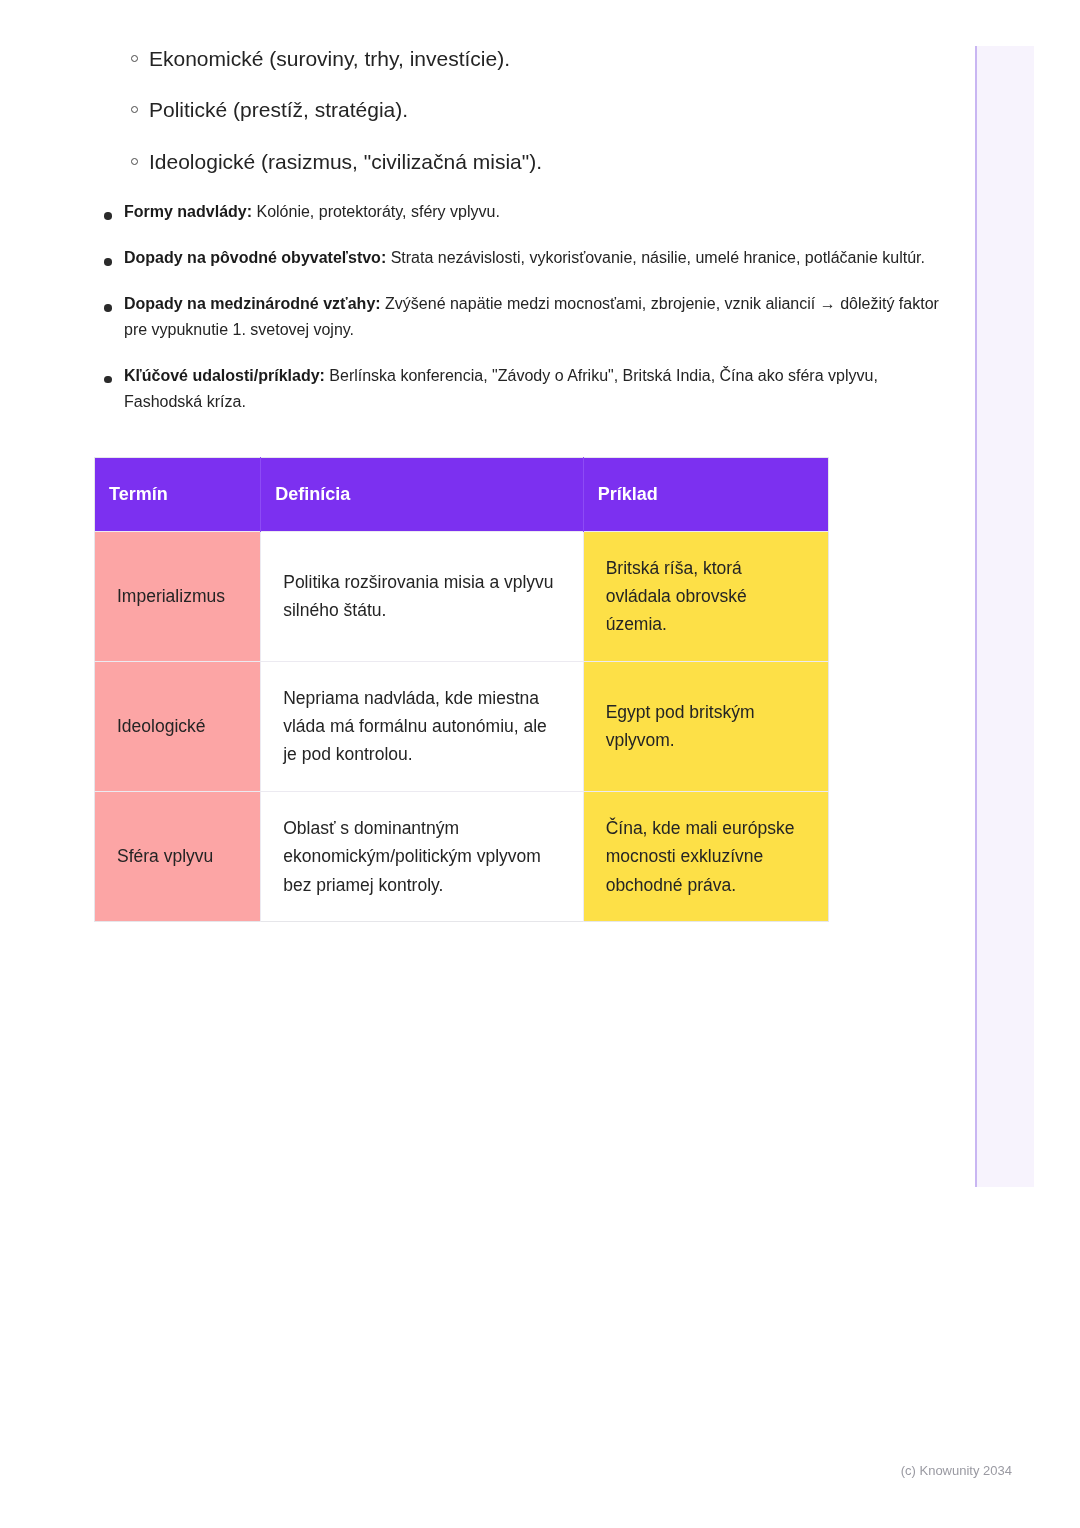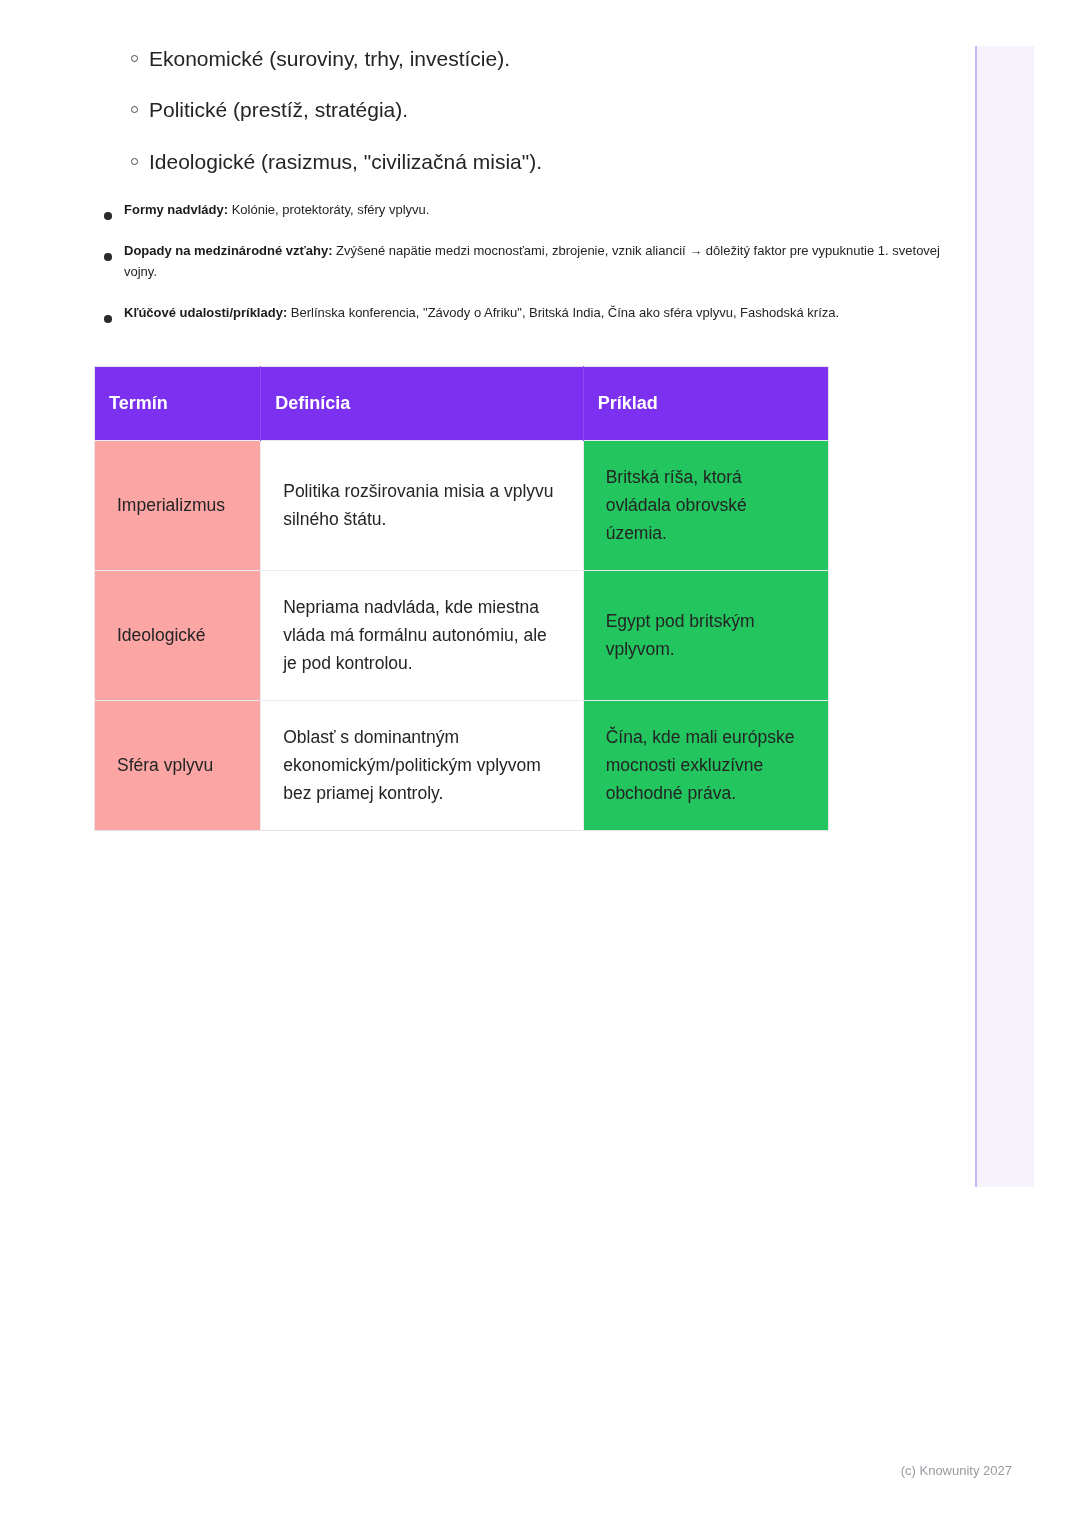--- a/index.html
+++ b/index.html
@@ -65,21 +65,21 @@
 
   
   ul.main-list {
     list-style: none;
     margin: 22px 0 0 0;
     padding: 0;
   }
   ul.main-list > li {
     position: relative;
     padding-left: 30px;
-    font-size: 13px;
+    font-size: 16px;
     line-height: 1.62;
     margin-bottom: 20px;
     color: #242424;
   }
   ul.main-list > li::before {
     content: "";
     position: absolute;
     left: 10px;
     top: 13px;
     width: 7.5px;
@@ -117,21 +117,21 @@
     color: #242424;
     padding: 22px 22px;
     border-top: 1px solid #eceaf1;
     border-right: 1px solid #eceaf1;
     vertical-align: middle;
     background: #fcfbfe;
   }
   table.terms td:last-child { border-right: none; }
   table.terms td.col-term { background: #fca5a5; }
   table.terms td.col-def  { background: #ffffff; }
-  table.terms td.col-ex   { background: #22c55e; }
+  table.terms td.col-ex   { background: #fde047; }
   table.terms tr td.col-term { width: 166px; }
   table.terms tr td.col-def  { width: 322px; }
   table.terms tr td.col-ex   { width: 245px; }
   table.terms col.c1 { width: 166px; }
   table.terms col.c2 { width: 322px; }
   table.terms col.c3 { width: 245px; }
 
   
   .footer {
     position: absolute;
@@ -149,20 +149,21 @@
 <div class="page">
 
   <ul class="sub-list">
     <li>Ekonomické (suroviny, trhy, investície).</li>
     <li>Politické (prestíž, stratégia).</li>
     <li>Ideologické (rasizmus, "civilizačná misia").</li>
   </ul>
 
   <ul class="main-list">
     <li><b>Formy nadvlády:</b><span> Kolónie, protektoráty, sféry vplyvu.</span></li>
+    <li><b>Dopady na pôvodné obyvateľstvo:</b><span> Strata nezávislosti, vykorisťovanie, násilie, umelé hranice, potláčanie kultúr.</span></li>
     <li><b>Dopady na medzinárodné vzťahy:</b><span> Zvýšené napätie medzi mocnosťami, zbrojenie, vznik aliancií → dôležitý faktor pre vypuknutie 1. svetovej vojny.</span></li>
     <li><b>Kľúčové udalosti/príklady:</b><span> Berlínska konferencia, "Závody o Afriku", Britská India, Čína ako sféra vplyvu, Fashodská kríza.</span></li>
   </ul>
 
   <table class="terms">
     <colgroup>
         <col class="c1">
         <col class="c2">
         <col class="c3">
       </colgroup>
@@ -187,13 +188,13 @@
       <tr>
         <td class="col-term">Sféra vplyvu</td>
         <td class="col-def">Oblasť s dominantným ekonomickým/politickým vplyvom bez priamej kontroly.</td>
         <td class="col-ex">Čína, kde mali európske mocnosti exkluzívne obchodné práva.</td>
       </tr>
     </tbody>
   </table>
 
 </div>
 
-<div class="footer">(c) Knowunity 2027</div>
+<div class="footer">(c) Knowunity 2034</div>
 
 </body></html>

